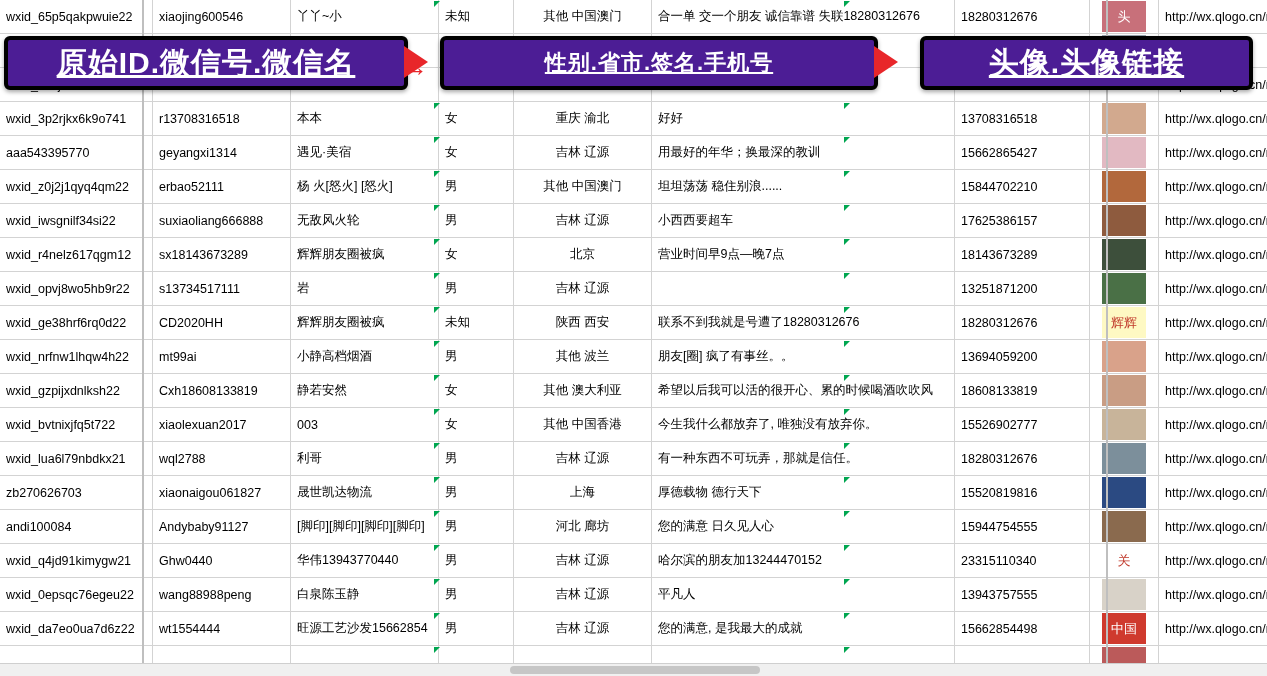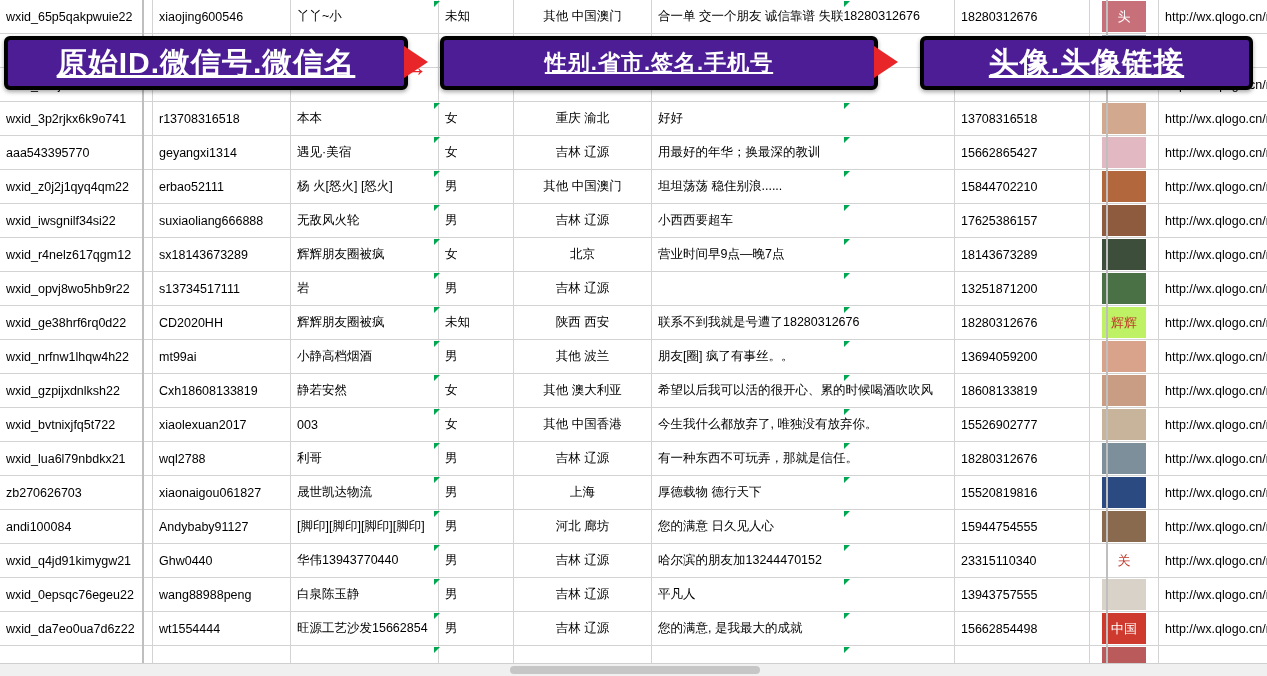--- a/index.html
+++ b/index.html
@@ -295,21 +295,21 @@
           <td class="c8 link-cell">http://wx.qlogo.cn/mmhead</td>
         </tr>
         <tr>
           <td class="c0">wxid_ge38hrf6rq0d22</td>
           <td class="c1">CD2020HH</td>
           <td class="c2">辉辉朋友圈被疯</td>
           <td class="c3">未知</td>
           <td class="c4">陕西 西安</td>
           <td class="c5">联系不到我就是号遭了18280312676</td>
           <td class="c6">18280312676</td>
-          <td class="c7 thumb-cell"><div class="thumb" style="background: #bef264;"><div class="glyph" style="color: rgb(192, 57, 43);">辉辉</div></div></td>
+          <td class="c7 thumb-cell"><div class="thumb" style="background: #fef9c3;"><div class="glyph" style="color: rgb(192, 57, 43);">辉辉</div></div></td>
           <td class="c8 link-cell">http://wx.qlogo.cn/mmhead</td>
         </tr>
         <tr>
           <td class="c0">wxid_nrfnw1lhqw4h22</td>
           <td class="c1">mt99ai</td>
           <td class="c2">小静高档烟酒</td>
           <td class="c3">男</td>
           <td class="c4">其他 波兰</td>
           <td class="c5">朋友[圈] 疯了有事丝。。</td>
           <td class="c6">13694059200</td>

